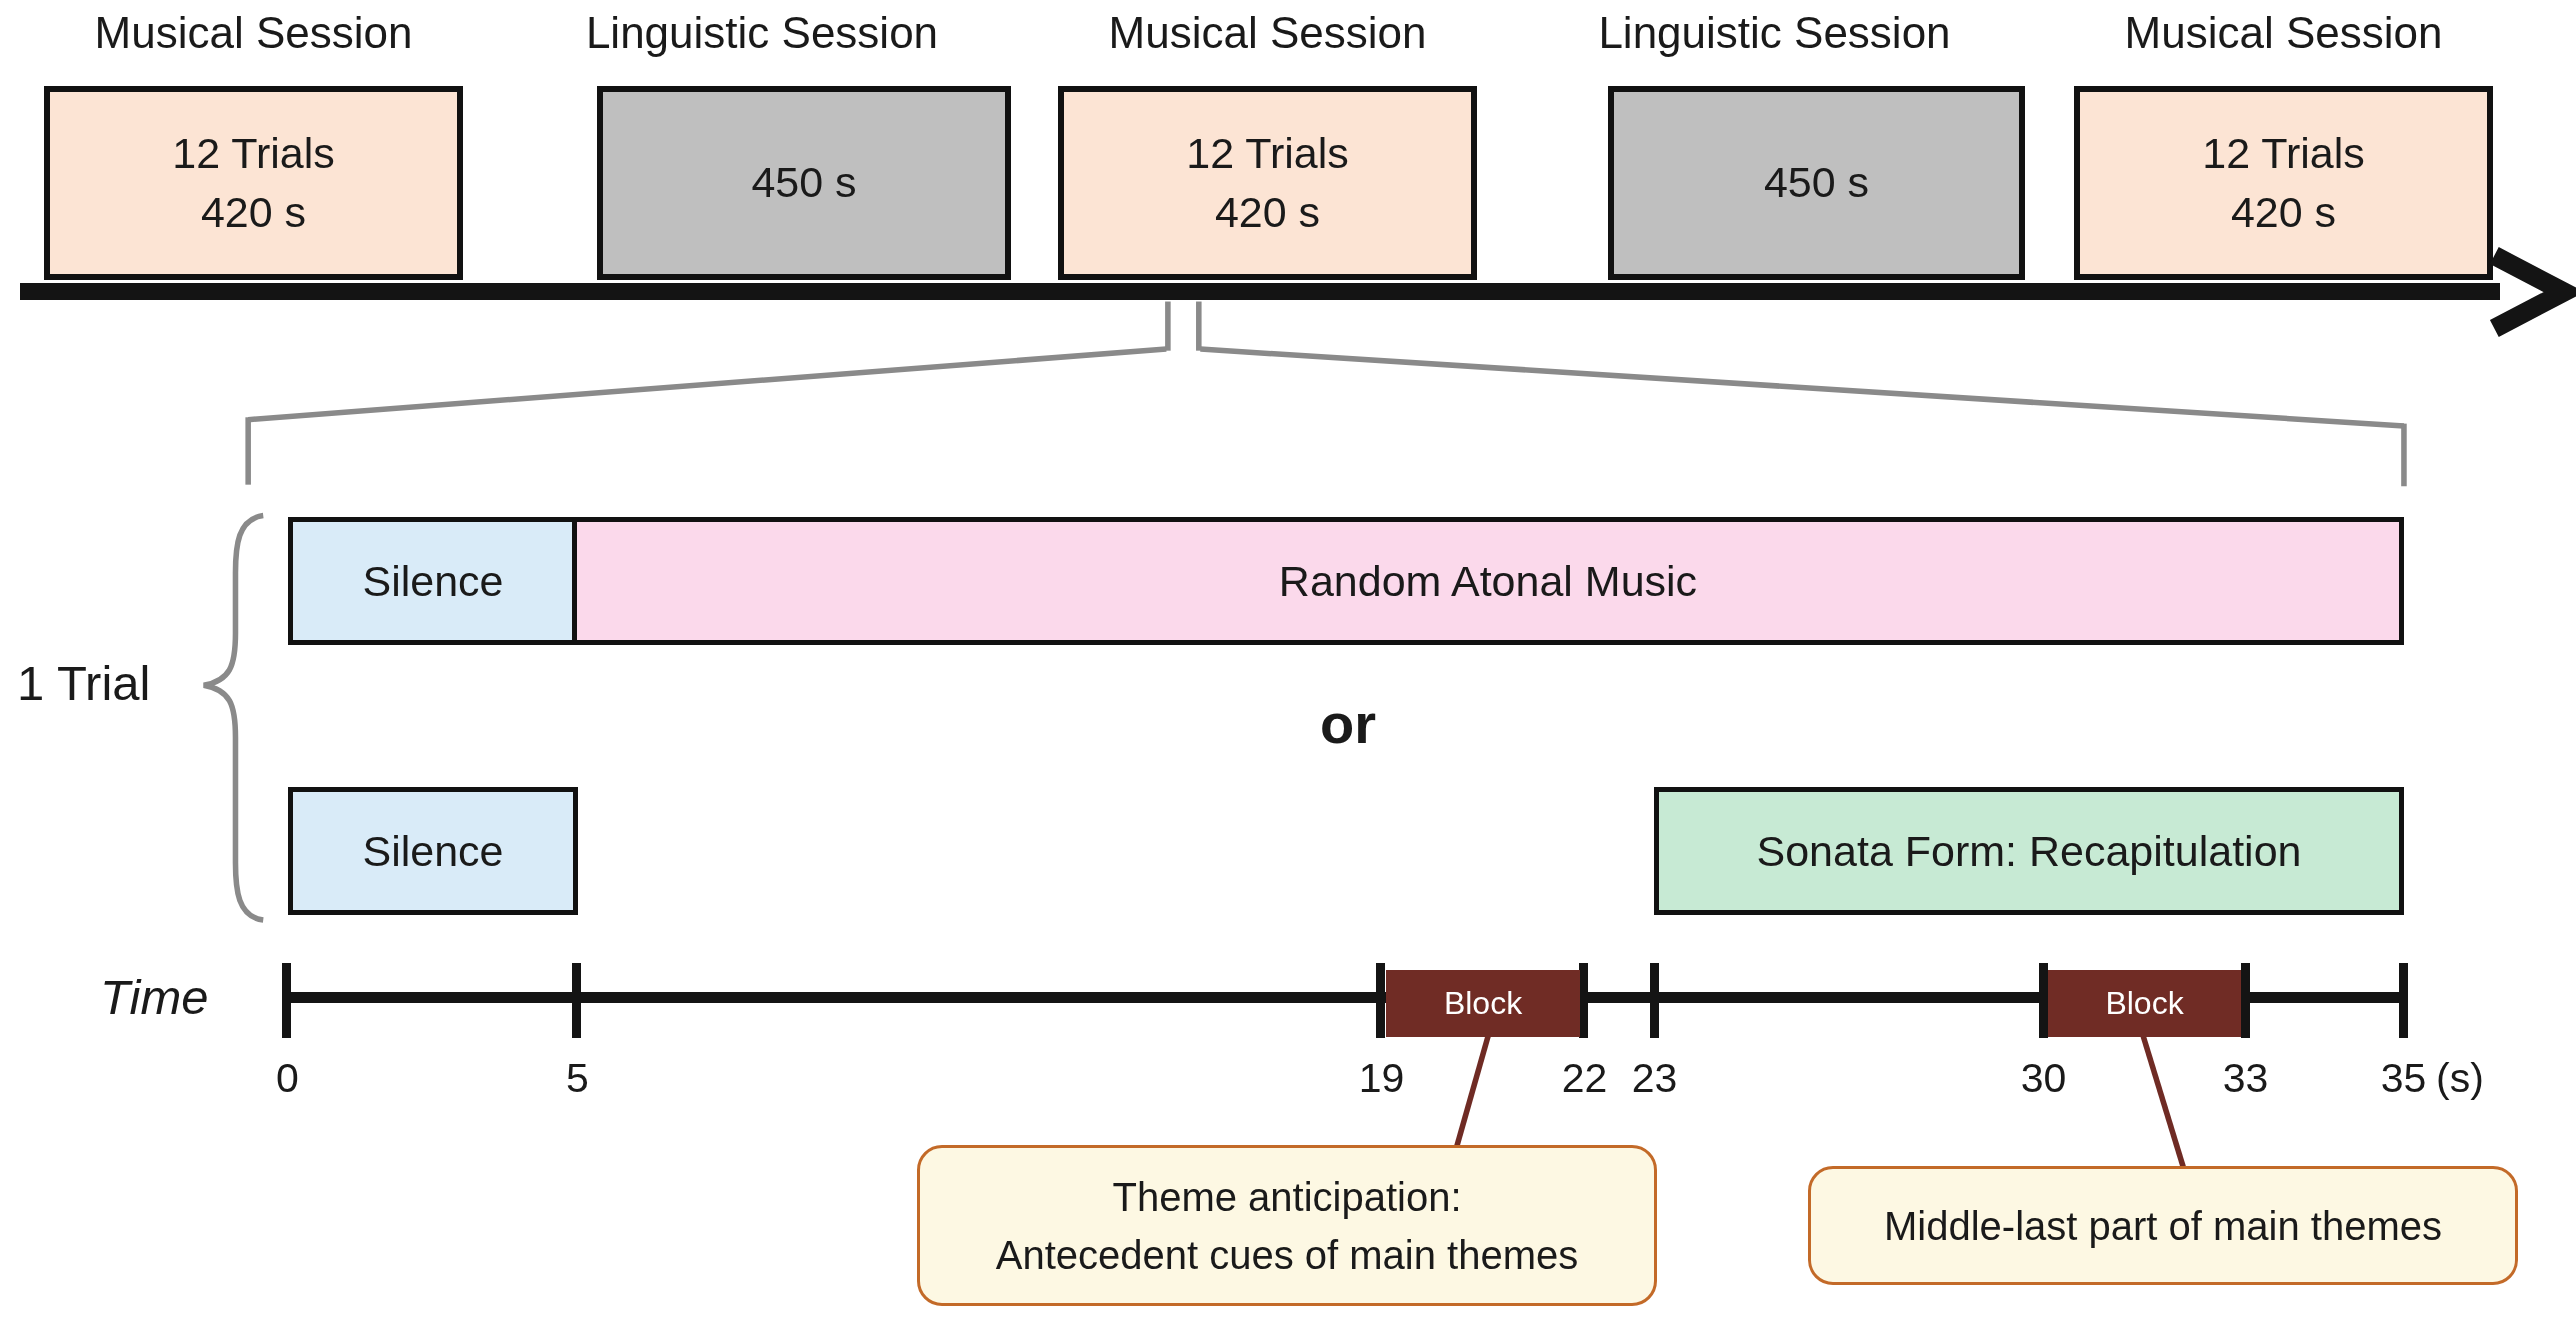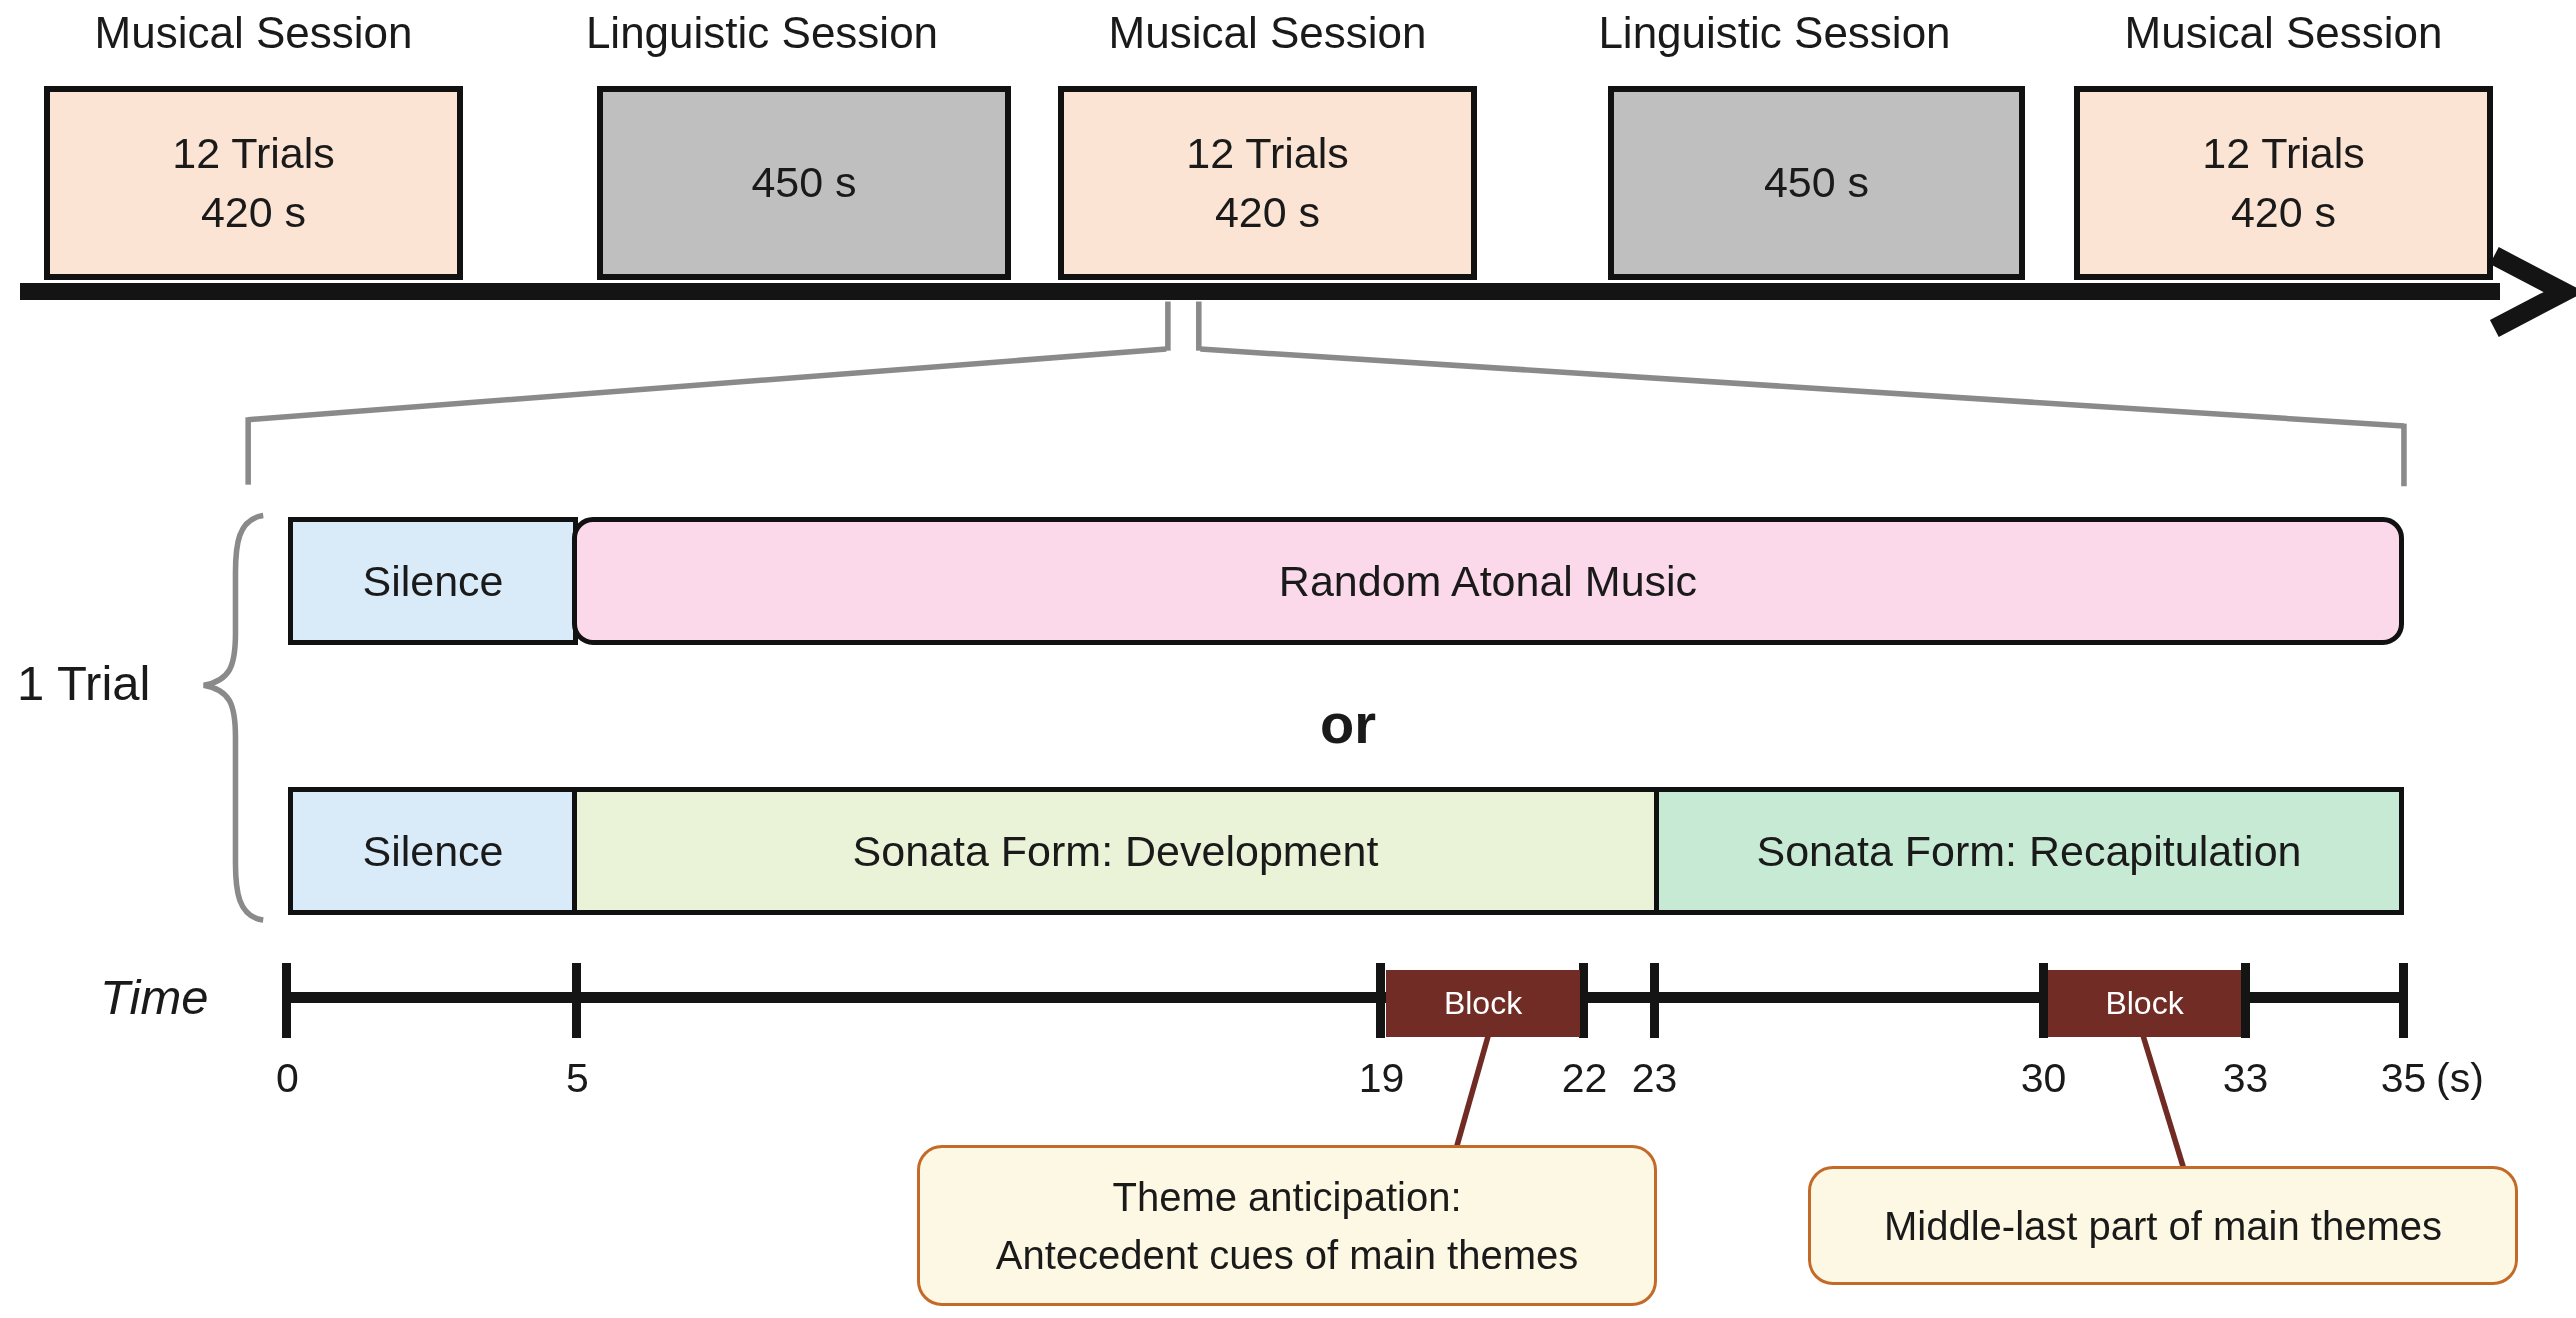--- a/index.html
+++ b/index.html
@@ -29,21 +29,21 @@
 
   
   .seg{
     position:absolute;box-sizing:border-box;height:128px;
     border:5.6px solid var(--line);
     display:flex;align-items:center;justify-content:center;
     font-size:43px;text-align:center;
   }
   .row1{top:517px;} .row2{top:787px;}
   .silence{background:var(--silence_box);}
-  .ram{background:var(--random_atonal_box);border-radius:21px;}
+  .ram{background:var(--random_atonal_box);}
   .dev{background:var(--development_box);}
   .recap{background:var(--recapitulation_box);}
 
   .trial-label{
     position:absolute;left:17px;top:655px;width:181px;
     font-size:49px;text-align:left;white-space:nowrap;
   }
   .or-label{
     position:absolute;left:1221px;top:691px;width:254px;
     font-size:56px;font-weight:bold;text-align:center;
@@ -134,23 +134,20 @@
   <div class="seg row1 silence" style="left:288px;width:290px">
     <span>Silence</span>
   </div>
   <div class="seg row1 ram" style="left:572px;width:1832px">
     <span>Random Atonal Music</span>
   </div>
 
   <div class="seg row2 silence" style="left:288px;width:290px">
     <span>Silence</span>
   </div>
-  <div class="seg row2 dev" style="left:572px;width:1087px">
-    <span>Sonata Form: Development</span>
-  </div>
   <div class="seg row2 recap" style="left:1654px;width:750px">
     <span>Sonata Form: Recapitulation</span>
   </div>
 
   <div class="time-label">Time</div>
   <div class="axis-line"></div>
 
   <div class="tick" style="left:282px"></div>
   <div class="tick" style="left:572px"></div>
   <div class="tick" style="left:1376px"></div>

